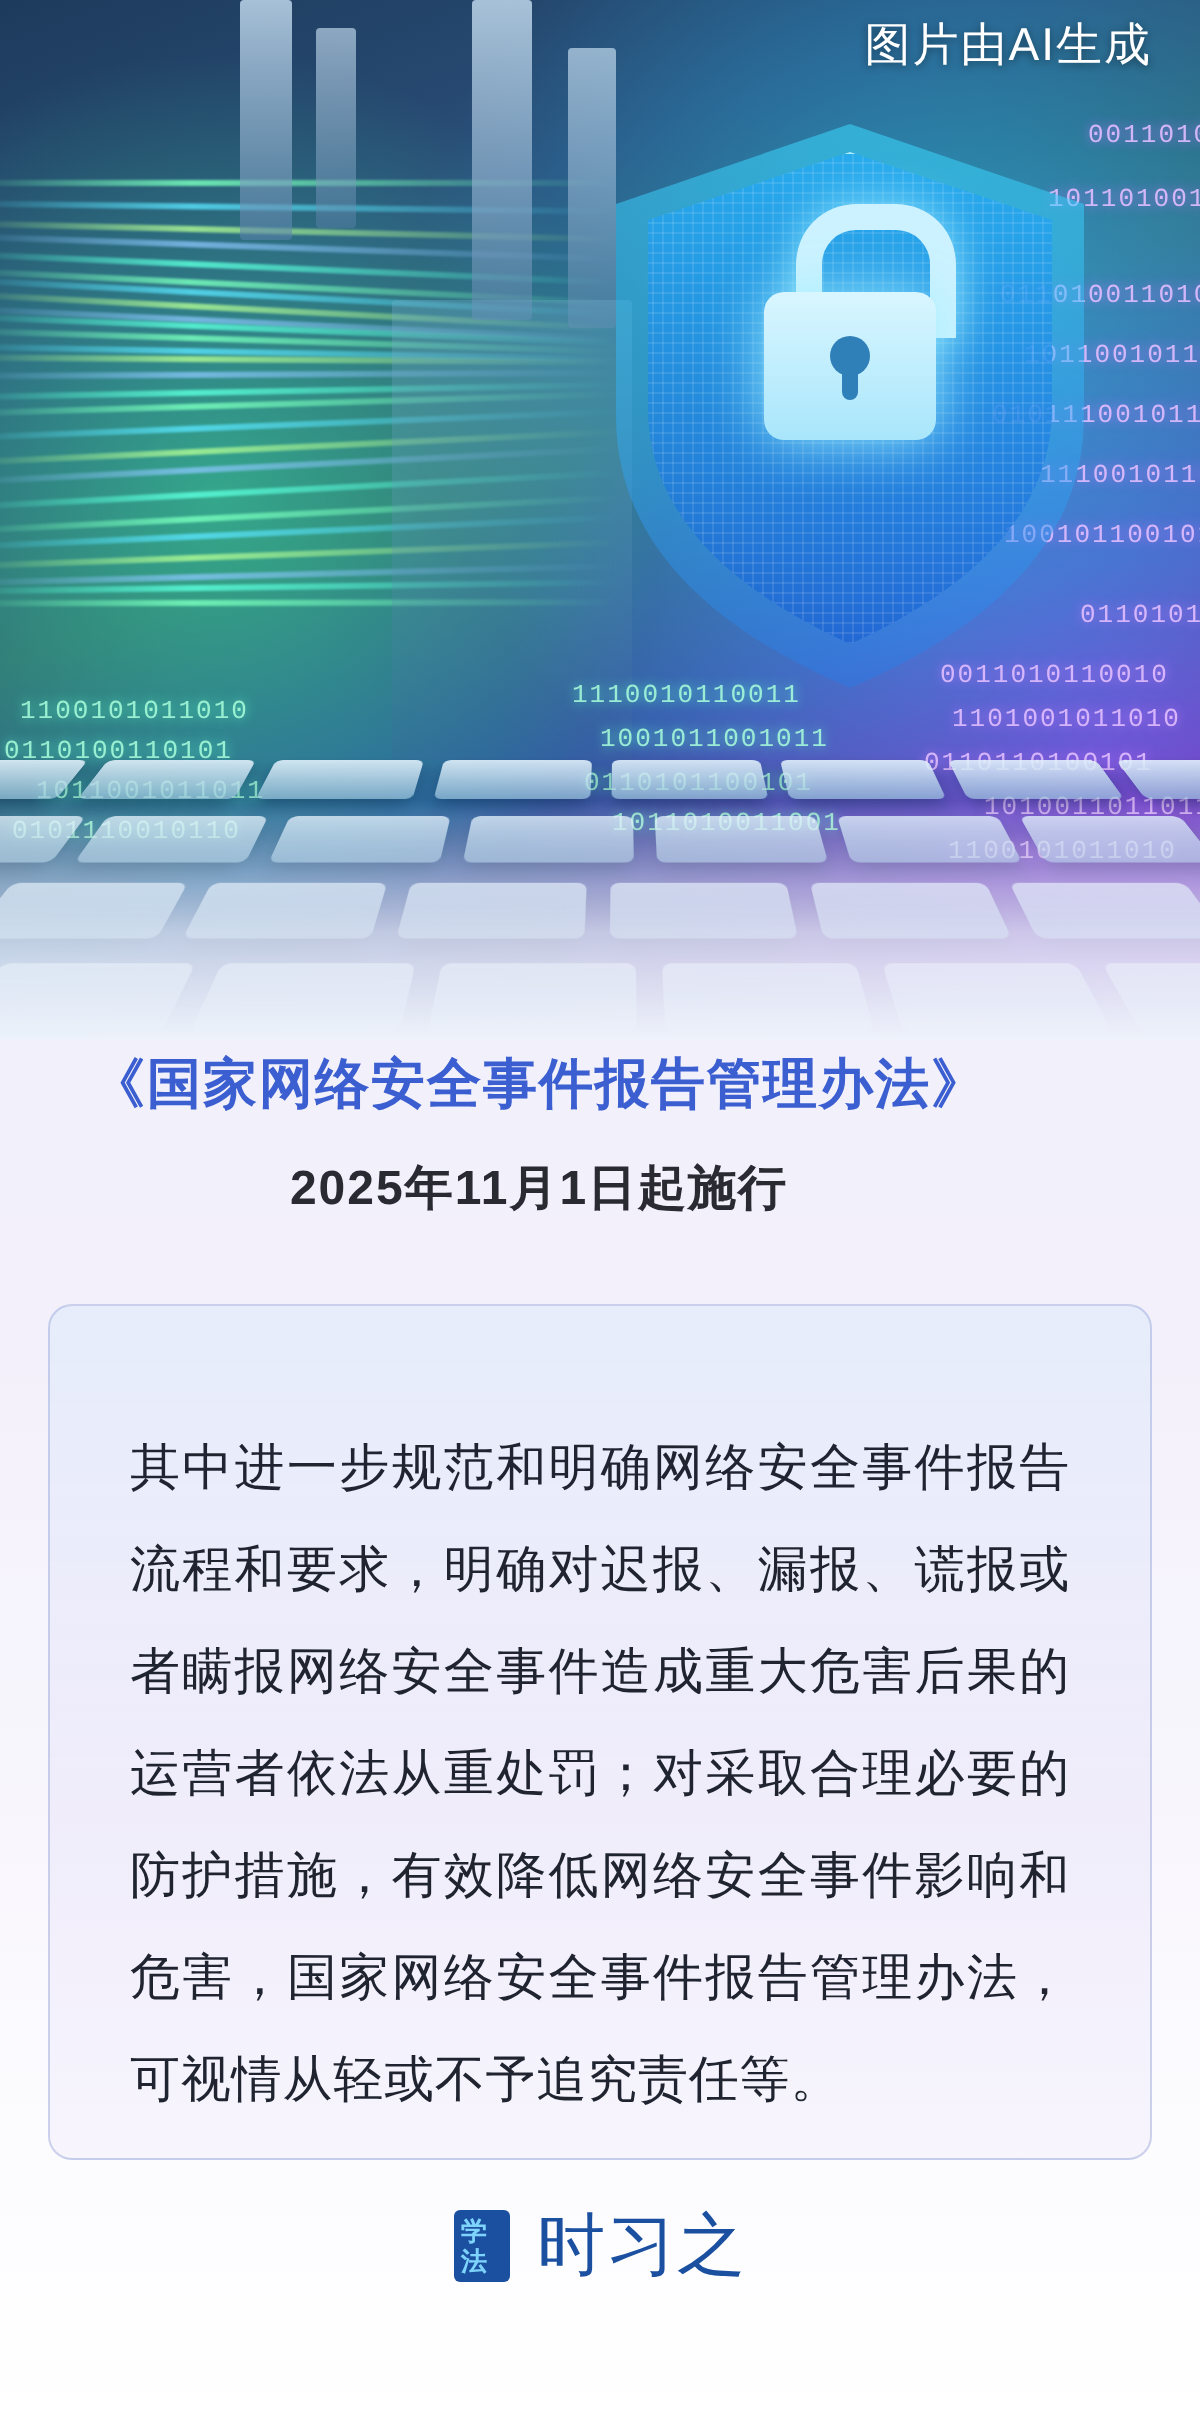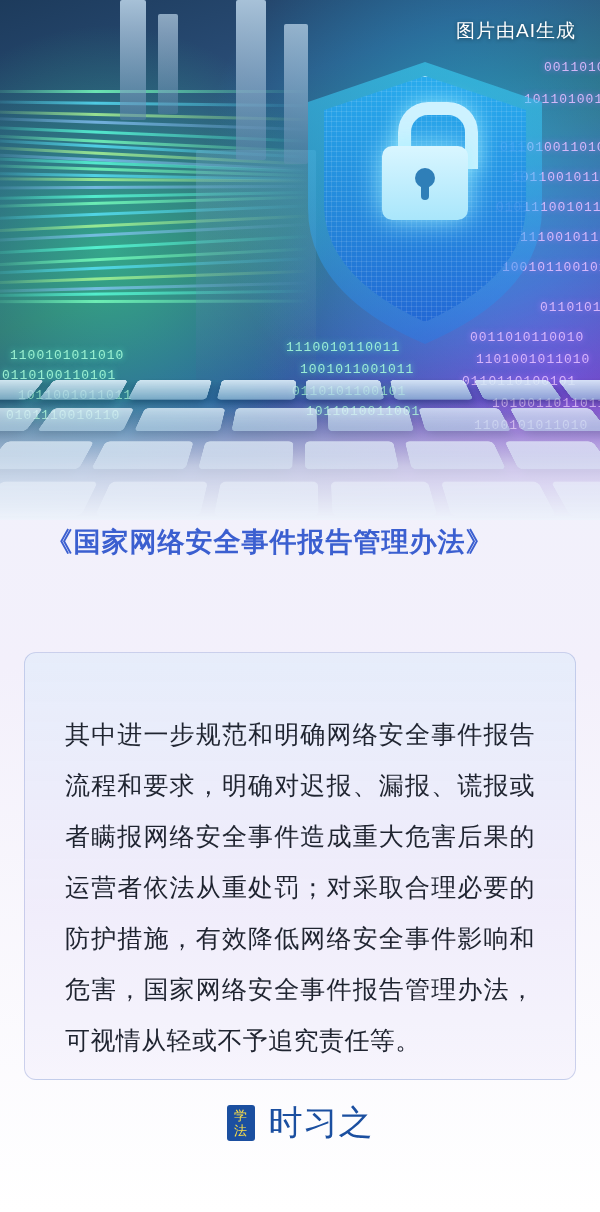--- a/index.html
+++ b/index.html
@@ -163,23 +163,23 @@
     position: absolute;
     left: 0;
     bottom: 0;
     width: 600px;
     height: 120px;
     background: linear-gradient(180deg, rgba(238,243,251,0) 0%, rgba(238,243,251,0.75) 55%, #eef3fb 100%);
   }
   .ai-tag {
     position: absolute;
     right: 24px;
-    top: 18px;
+    top: 7px;
     color: #ffffff;
-    font-size: 19px;
+    font-size: 23px;
     letter-spacing: 1px;
     text-shadow: 0 1px 4px rgba(0,0,0,0.45);
   }
 
   
   .title-area {
     position: absolute;
     left: 0;
     top: 522px;
     width: 539px;
@@ -257,27 +257,27 @@
   }
   .logo-people .url {
     margin-top: 3px;
     font-size: 9px;
     color: #c01f26;
     letter-spacing: 1px;
     font-family: "Liberation Mono", "DejaVu Sans Mono", monospace;
   }
   .logo-xuefa {
     background: #1b4fa0;
-    color: #fde047;
+    color: #7dd3fc;
     font-size: 13px;
-    font-weight: normal;
+    font-weight: bold;
     line-height: 15px;
     padding: 3px 4px;
     border-radius: 3px;
-    text-align: center;
+    text-align: left;
     width: 20px;
   }
   .logo-shixi {
     font-size: 34px;
     font-weight: normal;
     color: #1b4fa0;
     letter-spacing: 1px;
     font-family: "Liberation Serif", "DejaVu Serif", serif;
   }
 </style>
@@ -385,20 +385,21 @@
       <div class="lock"></div>
       <div class="lock-hole"></div>
     </div>
 
     <div class="hero-fade"></div>
     <div class="ai-tag">图片由AI生成</div>
   </div>
 
   <div class="title-area">
     <h1 class="main-title">《国家网络安全事件报告管理办法》</h1>
+    <div class="sub-title">2025年11月1日起施行</div>
   </div>
 
   <div class="card">
     <p>其中进一步规范和明确网络安全事件报告流程和要求，明确对迟报、漏报、谎报或者瞒报网络安全事件造成重大危害后果的运营者依法从重处罚；对采取合理必要的防护措施，有效降低网络安全事件影响和危害，国家网络安全事件报告管理办法，可视情从轻或不予追究责任等。</p>
   </div>
 
   <div class="footer">
     <div class="logo-xuefa">学法</div>
     <div class="logo-shixi">时习之</div>
   </div>

